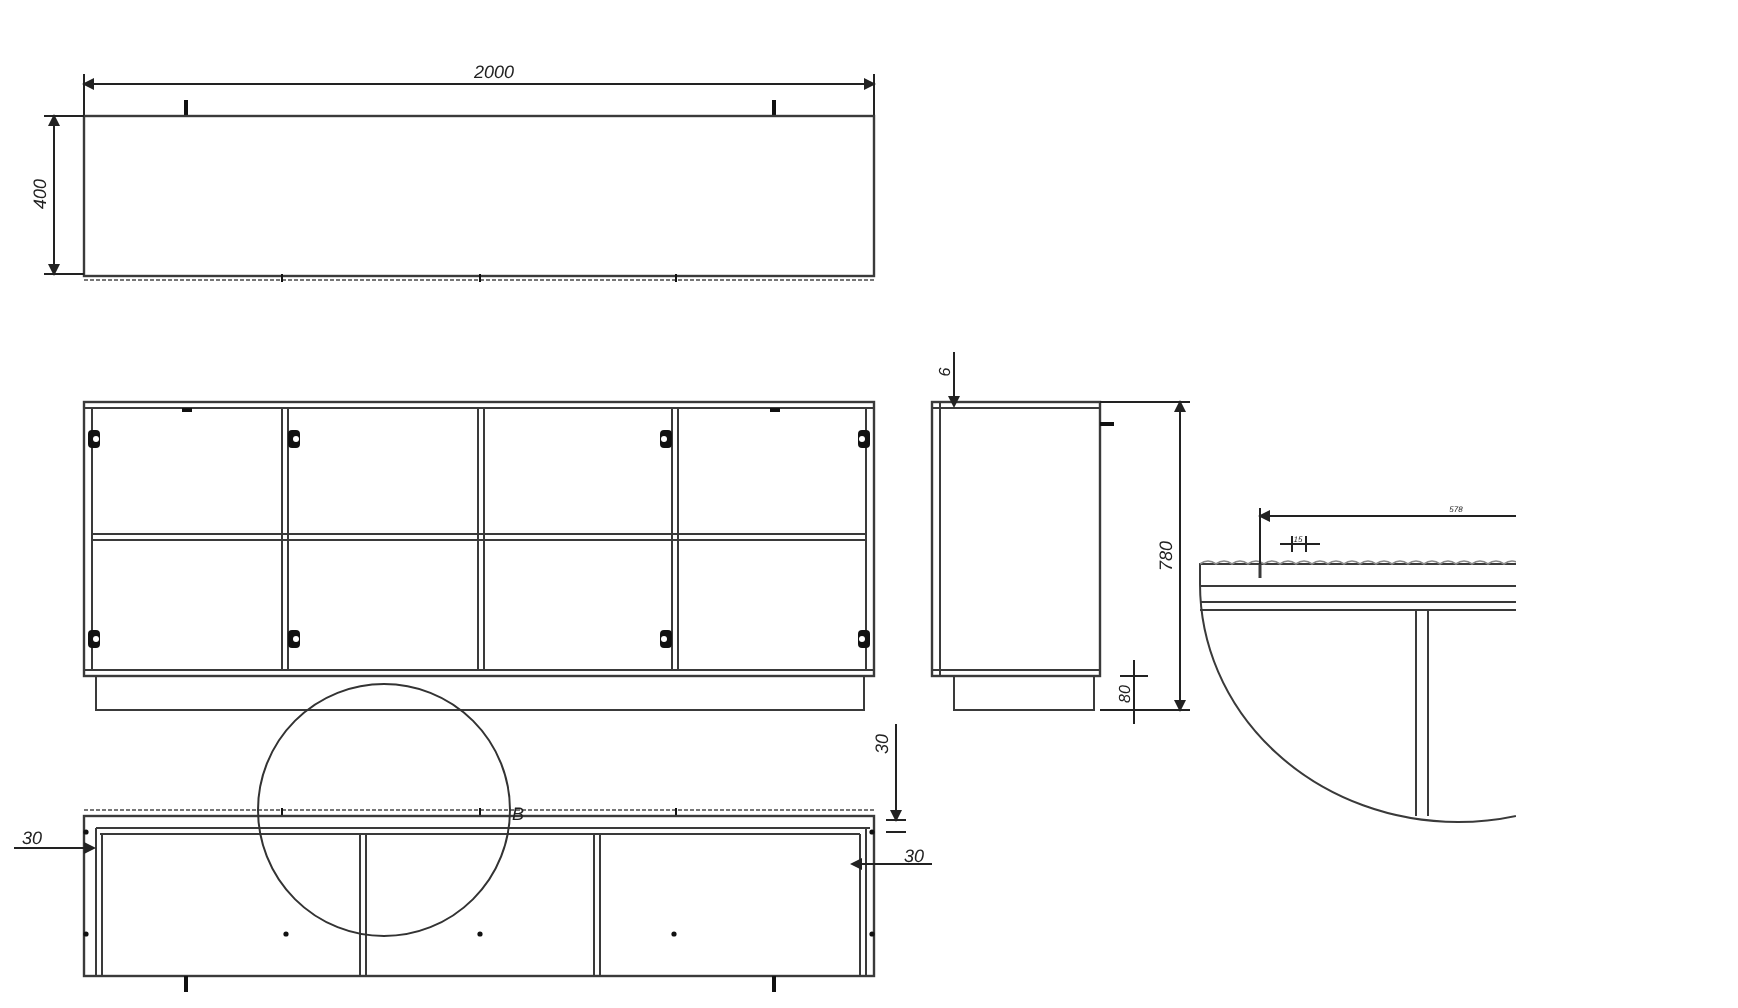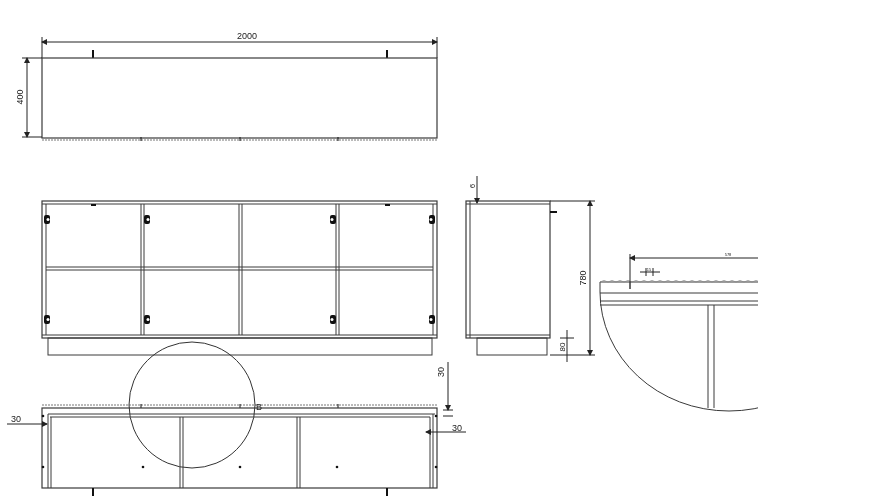--- a/index.html
+++ b/index.html
@@ -1,16 +1,16 @@
 <!DOCTYPE html>
 <html><head>
 <meta charset="utf-8">
 <style>
   html,body{margin:0;padding:0;background:#fff;}
-  #canvas{position:relative;width:758px;height:504px;overflow:hidden;background:#fff;}
+  #canvas{position:relative;width:758px;height:504px;overflow:hidden;background:#fff;font-style:italic;}
   svg{position:absolute;left:0;top:0;}
   text{font-family:"Liberation Sans",sans-serif;fill:#222;}
 </style>
 </head>
 <body>
 
 <div id="canvas">
 <svg width="869" height="504" viewBox="0 0 869 504" xmlns="http://www.w3.org/2000/svg">
   <defs>
     <marker id="arr" markerWidth="6" markerHeight="6" refX="5" refY="3" orient="auto-start-reverse">

